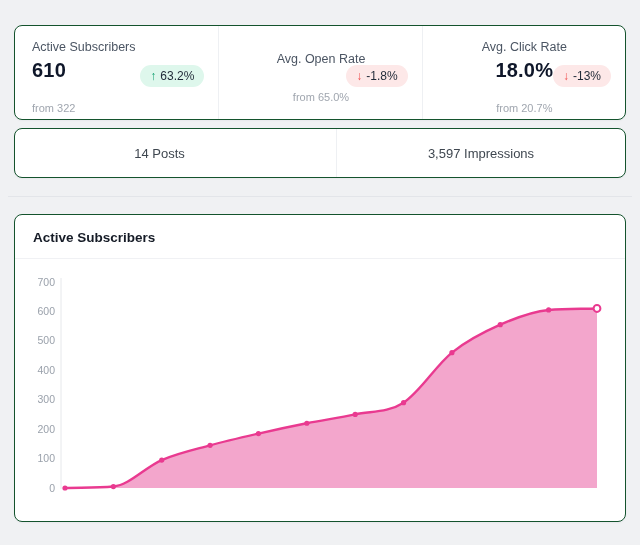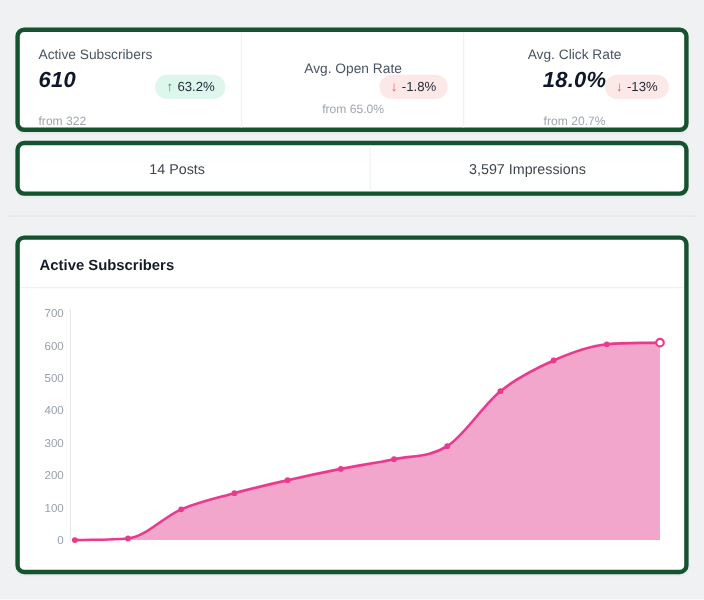--- a/index.html
+++ b/index.html
@@ -6,42 +6,42 @@
   html, body { width: 640px; height: 545px; overflow: hidden; }
   body {
     background: #f0f1f3;
     font-family: "Liberation Sans", sans-serif;
     color: #1f2937;
   }
   .wrap { padding: 25px 14px 0 14px; }
 
   .card {
     background: #ffffff;
-    border: 4px solid #14532d;
+    border: 1px solid #14532d;
     border-radius: 8px;
     box-shadow: 0 1px 2px rgba(16,24,40,.04);
   }
 
   
   .stats-row {
     display: grid;
     grid-template-columns: 1fr 1fr 1fr;
     height: 95px;
     overflow: hidden;
   }
   .stat-cell {
     position: relative;
     padding: 14px 16px 12px 17px;
     display: flex;
     flex-direction: column;
     justify-content: center;
   }
   .stat-cell + .stat-cell { border-left: 1px solid #eef0f3; text-align: center; }
   .stat-label { font-size: 12.5px; color: #4b5563; margin-bottom: 5px; }
-  .stat-value { font-size: 20px; font-weight: 800; color: #0f172a; letter-spacing: .2px; font-style: italic; }
+  .stat-value { font-size: 20px; font-weight: 800; color: #0f172a; letter-spacing: .2px; }
   .stat-from  { font-size: 11px; color: #a0a6af; margin-top: 20px; }
   .badge {
     position: absolute;
     right: 14px;
     top: 50%;
     transform: translateY(-50%);
     display: inline-flex;
     align-items: center;
     gap: 4px;
     border-radius: 999px;

